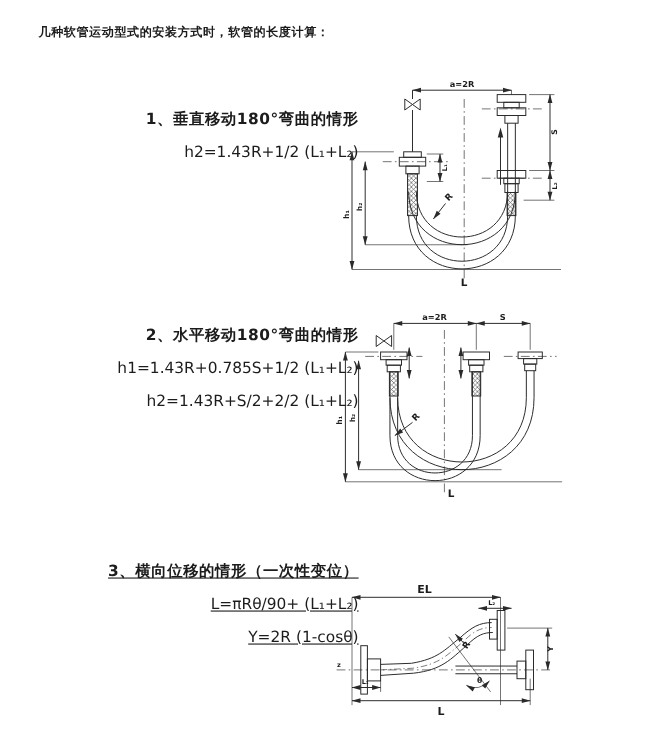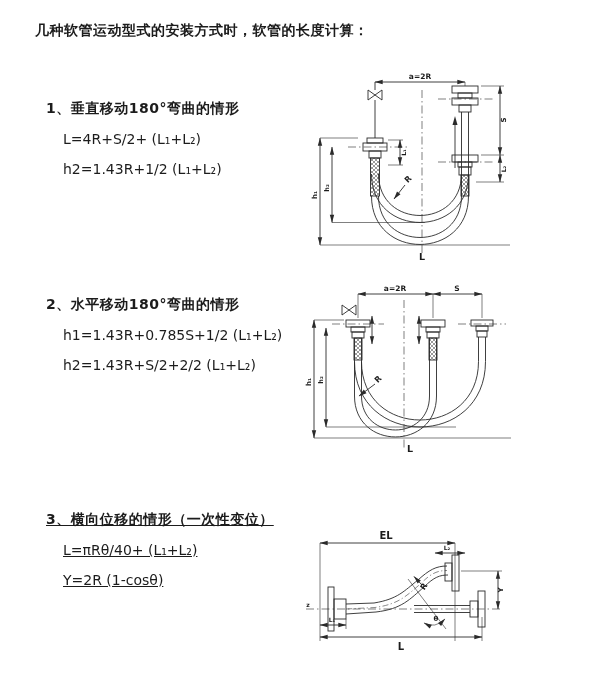--- a/index.html
+++ b/index.html
@@ -1,53 +1,52 @@
 <!DOCTYPE html>
 <html><head>
 <meta charset="utf-8">
 <style>
   html,body{margin:0;padding:0;}
   body{
     width:600px;height:675px;background:#ffffff;position:relative;overflow:hidden;
     font-family:"DejaVu Sans","Liberation Sans",sans-serif;color:#1c1c1c;
   }
   .doc-title{
-    position:absolute;left:35px;top:22px;font-size:14px;font-weight:bold;
+    position:absolute;left:35px;top:22px;font-size:11px;font-weight:bold;
     letter-spacing:0.5px;white-space:nowrap;
   }
-  .section{position:absolute;width:280px;}
+  .section{position:absolute;width:280px;text-align:right;}
   .section h2{font-size:14px;font-weight:bold;margin:0 0 13px 0;letter-spacing:0.5px;white-space:nowrap;}
   .formula{font-size:14px;margin:0 0 14px 17px;white-space:nowrap;}
   .diagram{position:absolute;font-weight:bold;}
   .diagram svg{overflow:visible;display:block;}
   svg text{fill:#1c1c1c;stroke:none;font-family:"DejaVu Sans","Liberation Sans",sans-serif;}
   .s1{top:100px;left:46px;}
   .s2{top:296px;left:46px;}
   .s3{top:511px;left:46px;text-decoration:underline;}
 </style>
 </head>
 <body>
 
 <div class="doc-title">几种软管运动型式的安装方式时，软管的长度计算：</div>
 
 <div class="section s1">
   <h2>1、垂直移动180°弯曲的情形</h2>
-  <p class="formula">L=4R+S/2+ (L₁+L₂)</p>
   <p class="formula">h2=1.43R+1/2 (L₁+L₂)</p>
 </div>
 
 <div class="section s2">
   <h2>2、水平移动180°弯曲的情形</h2>
   <p class="formula">h1=1.43R+0.785S+1/2 (L₁+L₂)</p>
   <p class="formula">h2=1.43R+S/2+2/2 (L₁+L₂)</p>
 </div>
 
 <div class="section s3">
   <h2>3、横向位移的情形（一次性变位）</h2>
-  <p class="formula">L=πRθ/40+ (L₁+L₂)</p>
+  <p class="formula">L=πRθ/90+ (L₁+L₂)</p>
   <p class="formula">Y=2R (1-cosθ)</p>
 </div>
 
 <div class="diagram" style="left:310px;top:70px;">
 <svg width="228" height="192" viewBox="0 0 228 192">
   <defs>
     <marker id="ar1" markerWidth="9" markerHeight="6" refX="8.2" refY="3" orient="auto-start-reverse" markerUnits="userSpaceOnUse">
       <path d="M0.5,0.8 L8.5,3 L0.5,5.2 Z" fill="#2a2a2a"></path>
     </marker>
     <pattern id="hx1" width="4" height="4" patternUnits="userSpaceOnUse">

